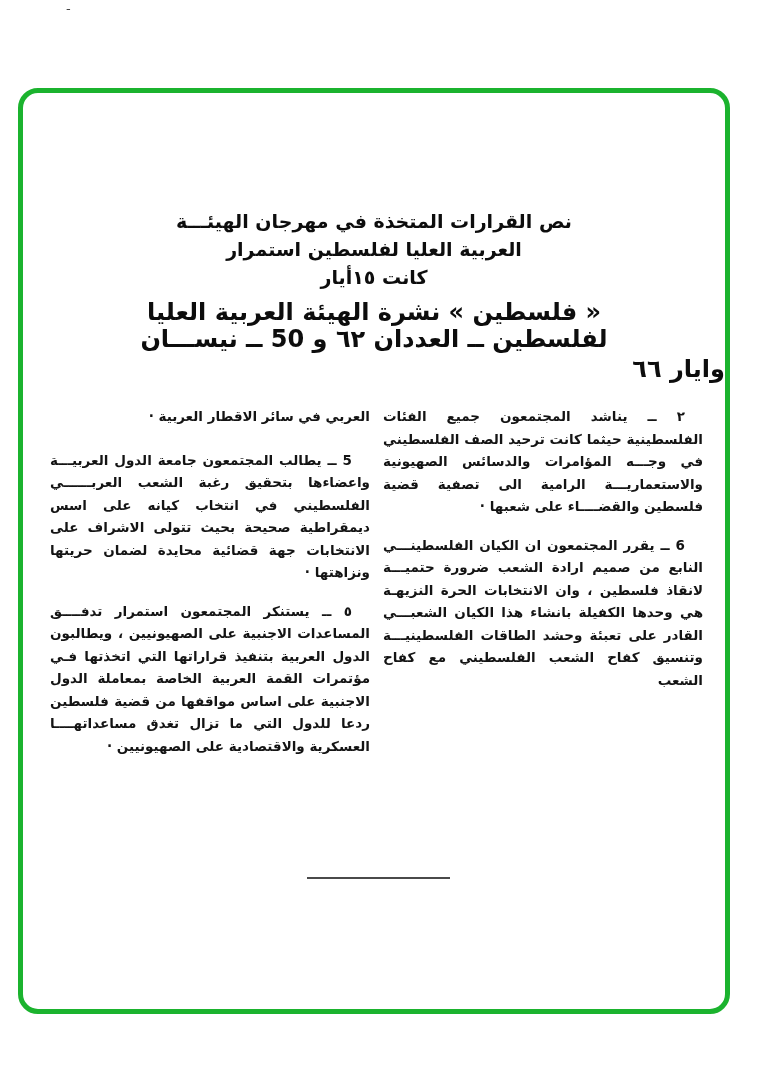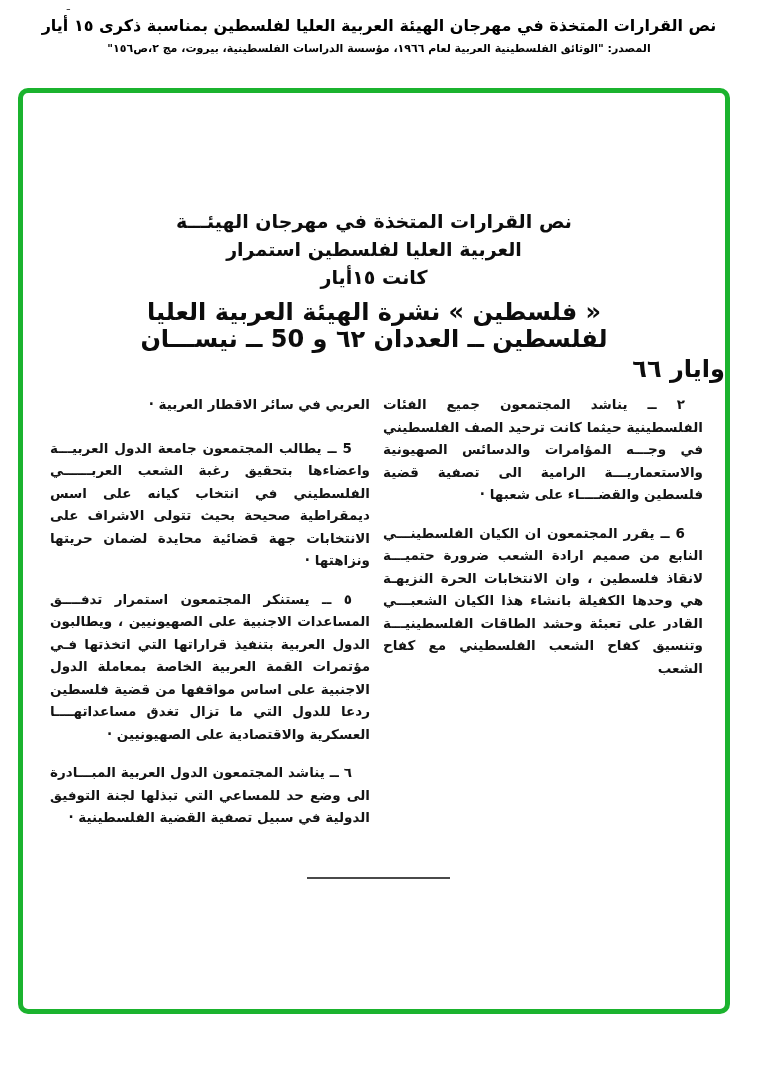--- a/index.html
+++ b/index.html
@@ -38,21 +38,21 @@
     left: 66px; top: 1px;
     font-size: 13px;
     color: #444;
   }
   
   .green-frame {
     position: absolute;
     left: 18px; top: 88px;
     width: 702px; height: 916px;
     border: 5px solid #1bb32e;
-    border-radius: 10px;
+    border-radius: 20px;
     background: #ffffff;
   }
   .doc {
     position: relative;
     width: 100%; height: 100%;
     direction: rtl;
   }
   
   .doc-title {
     position: absolute;
@@ -83,21 +83,21 @@
   }
   .col {
     width: 320px;
     font-size: 13.5px;
     font-weight: bold;
     line-height: 22.5px;
     text-align: justify;
     color: #141414;
   }
   .col p {
-    margin: 0 0 16px 0;
+    margin: 12px 0 16px 0;
     text-indent: 18px;
   }
   .col p.cont-line {
     text-indent: 0;
     text-align: right;
     margin-bottom: 21px;
   }
   
   .scan-line {
     position: absolute;
@@ -106,24 +106,20 @@
     background: #4a4a4a;
   }
 </style>
 </head>
 <body>
 
 <div class="canvas">
 
   <span class="dash-artifact">-</span>
 
-  <div class="top-header">
-    <div class="h-title">نص القرارات المتخذة في مهرجان الهيئة العربية العليا لفلسطين بمناسبة ذكرى ١٥ أيار</div>
-    <div class="h-source">المصدر: "الوثائق الفلسطينية العربية لعام ١٩٦٦، مؤسسة الدراسات الفلسطينية، بيروت، مج ٢،ص١٥٦"</div>
-  </div>
 
   <div class="green-frame">
     <div class="doc">
 
       <div class="doc-title">
         <div>نص القرارات المتخذة في مهرجان الهيئـــة</div>
         <div>العربية العليا لفلسطين استمرار</div>
         <div>كانت ١٥أيار</div>
       </div>
 
@@ -137,21 +133,20 @@
 
         <div class="col">
           <p>٢ ــ يناشد المجتمعون جميع الفئات الفلسطينية حيثما كانت ترحيد الصف الفلسطيني في وجـــه المؤامرات والدسائس الصهيونية والاستعماريـــة الرامية الى تصفية قضية فلسطين والقضــــاء على شعبها ·</p>
           <p>6 ــ يقرر المجتمعون ان الكيان الفلسطينـــي النابع من صميم ارادة الشعب ضرورة حتميـــة لانقاذ فلسطين ، وان الانتخابات الحرة النزيهـة هي وحدها الكفيلة بانشاء هذا الكيان الشعبـــي القادر على تعبئة وحشد الطاقات الفلسطينيـــة وتنسيق كفاح الشعب الفلسطيني مع كفاح الشعب</p>
         </div>
 
         <div class="col">
           <p class="cont-line">العربي في سائر الاقطار العربية ·</p>
           <p>5 ــ يطالب المجتمعون جامعة الدول العربيـــة واعضاءها بتحقيق رغبة الشعب العربــــــي الفلسطيني في انتخاب كيانه على اسس ديمقراطية صحيحة بحيث تتولى الاشراف على الانتخابات جهة قضائية محايدة لضمان حريتها ونزاهتها ·</p>
           <p>٥ ــ يستنكر المجتمعون استمرار تدفــــق المساعدات الاجنبية على الصهيونيين ، ويطالبون الدول العربية بتنفيذ قراراتها التي اتخذتها فـي مؤتمرات القمة العربية الخاصة بمعاملة الدول الاجنبية على اساس مواقفها من قضية فلسطين ردعا للدول التي ما تزال تغدق مساعداتهــــا العسكرية والاقتصادية على الصهيونيين ·</p>
-          <p>٦ ــ يناشد المجتمعون الدول العربية المبـــادرة الى وضع حد للمساعي التي تبذلها لجنة التوفيق الدولية في سبيل تصفية القضية الفلسطينية ·</p>
         </div>
 
       </div>
 
       <div class="scan-line"></div>
 
     </div>
   </div>
 
 </div>

